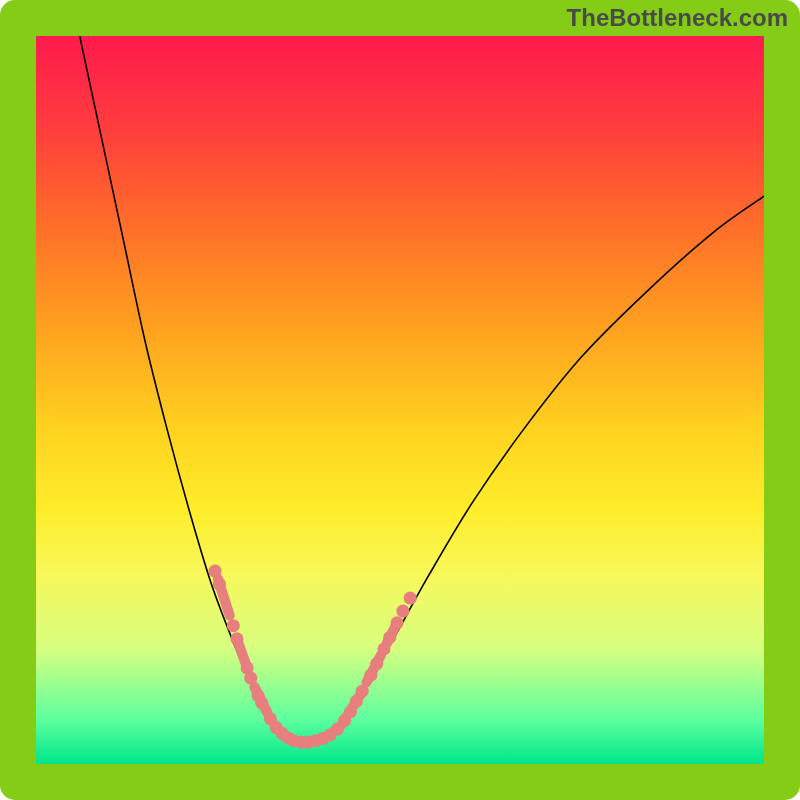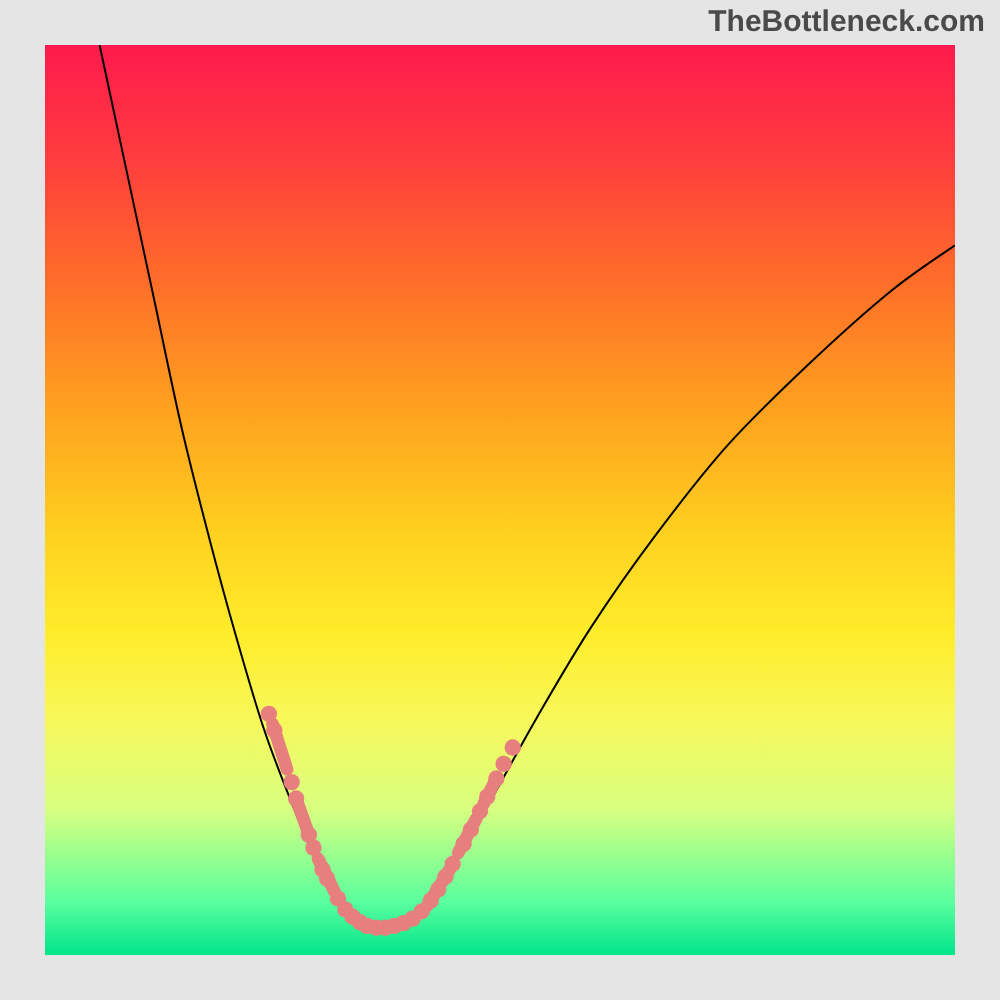--- a/index.html
+++ b/index.html
@@ -1,16 +1,16 @@
 <!DOCTYPE html>
 <html><head>
 <meta charset="utf-8">
 <style>
 html,body{margin:0;padding:0;width:800px;height:800px;overflow:hidden;font-family:Arial,Helvetica,sans-serif;}
-.outer{width:800px;height:800px;background:#e5e5e5;position:relative;}
+.outer{width:800px;height:800px;background:#84cc16;position:relative;border-radius:15px;}
 .watermark{position:absolute;top:4px;right:12px;color:#4a4a4a;font-size:24px;font-weight:600;z-index:10;}
 .plot{position:absolute;left:36px;top:36px;width:728px;height:728px;background:linear-gradient(to bottom,
   #ff1a4d 0%,
   #ff3b3f 12%,
   #ff6a2a 25%,
   #ffa11f 40%,
   #ffd21f 54%,
   #ffed2b 65%,
   #f7f85a 74%,
   #d8ff80 84%,

